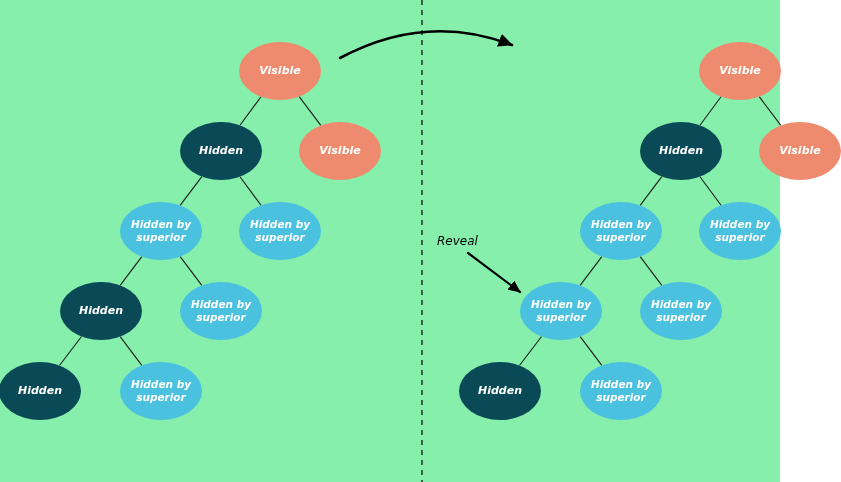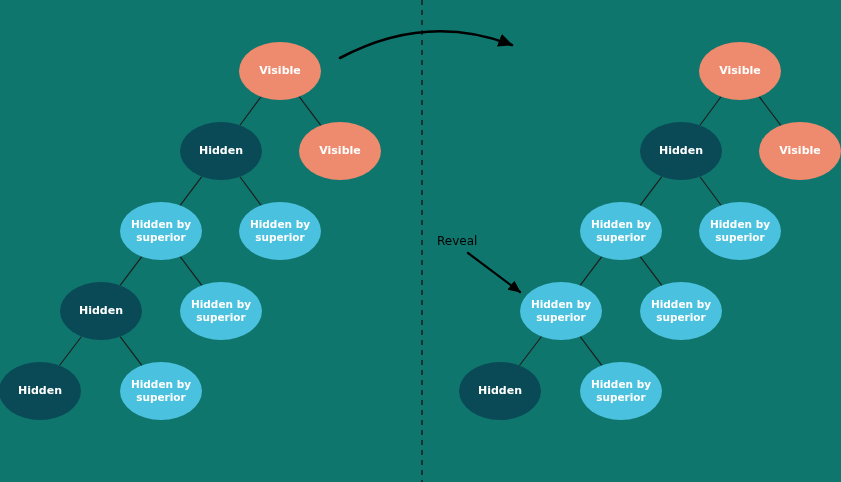--- a/index.html
+++ b/index.html
@@ -8,23 +8,24 @@
     background: #ffffff;
   }
   body {
     width: 841px;
     height: 482px;
     overflow: hidden;
     font-family: "DejaVu Sans", "Liberation Sans", sans-serif;
   }
   #stage {
     position: relative;
-    width: 841px;
+    width: 780px;
     height: 482px;
-    background: #0f766e;
+    background: #86efac;
+    font-style: italic;
   }
   #diagram {
     position: absolute;
     top: 0;
     left: 0;
     width: 841px;
     height: 482px;
     display: block;
   }
   .node-label {

